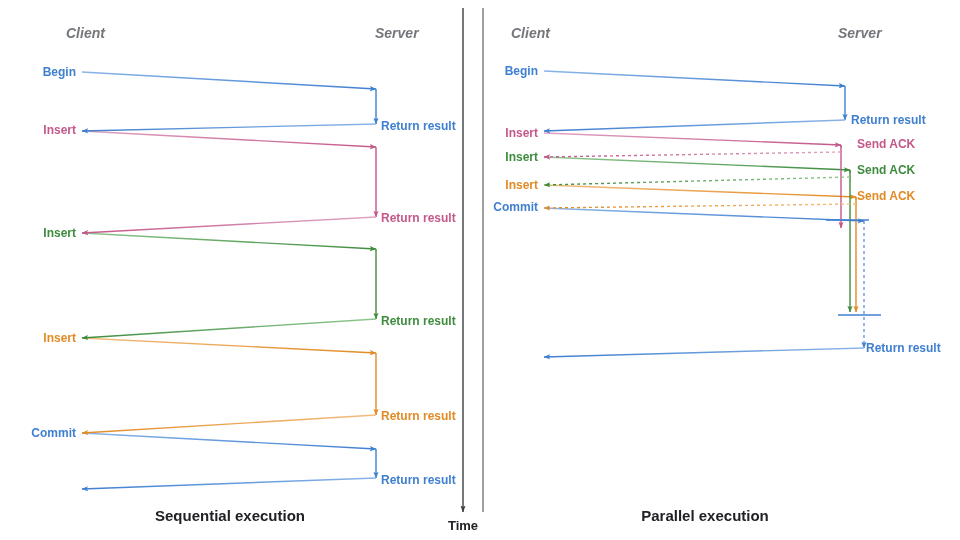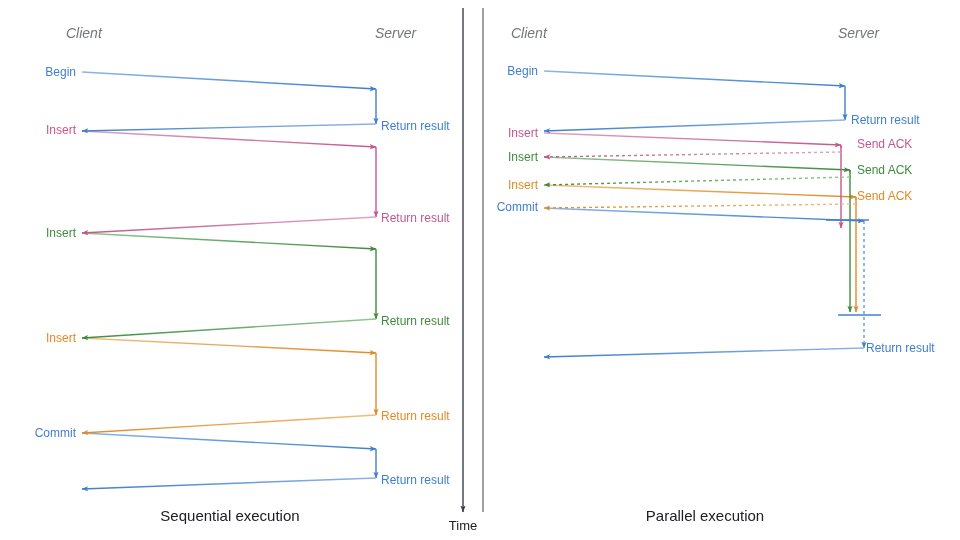--- a/index.html
+++ b/index.html
@@ -12,20 +12,21 @@
     width: 960px;
     height: 540px;
     overflow: hidden;
     font-family: "Liberation Sans", sans-serif;
     -webkit-font-smoothing: antialiased;
   }
   #stage {
     position: relative;
     width: 960px;
     height: 455px;
+    font-weight: bold;
   }
   #diagram {
     position: absolute;
     left: 0;
     top: 0;
     width: 960px;
     height: 540px;
     display: block;
   }
   .lane-header {

